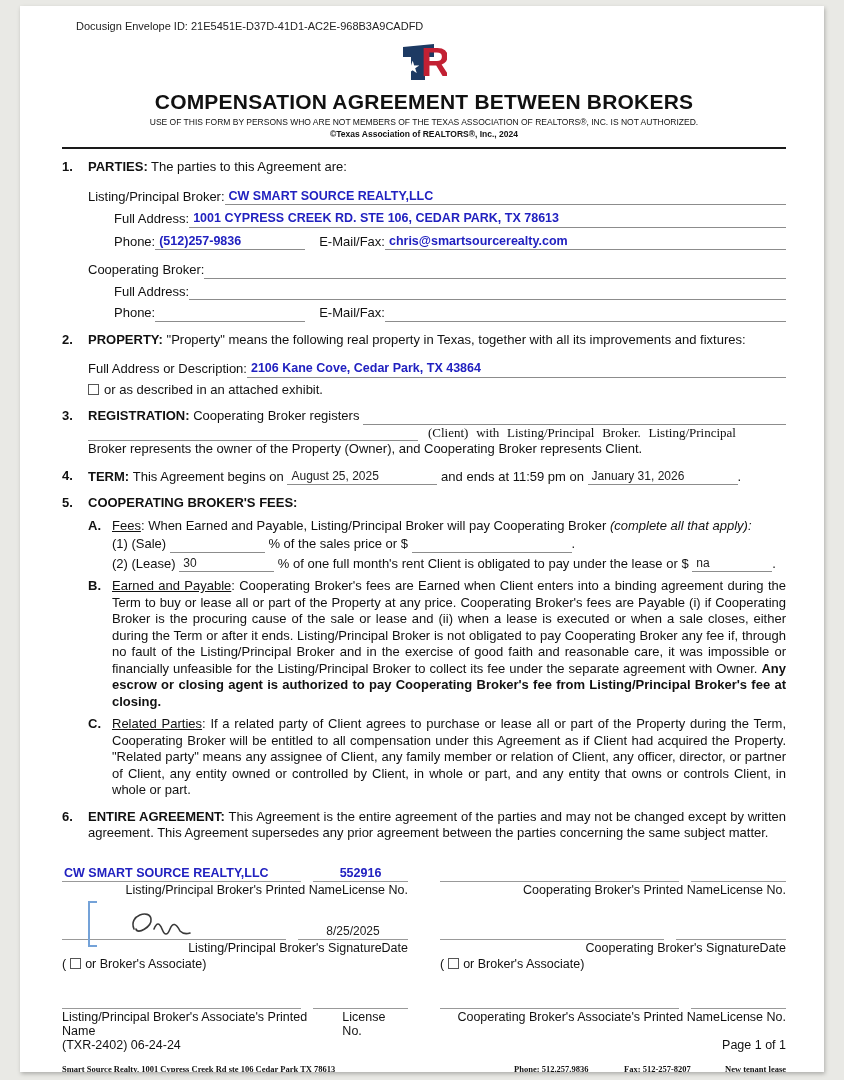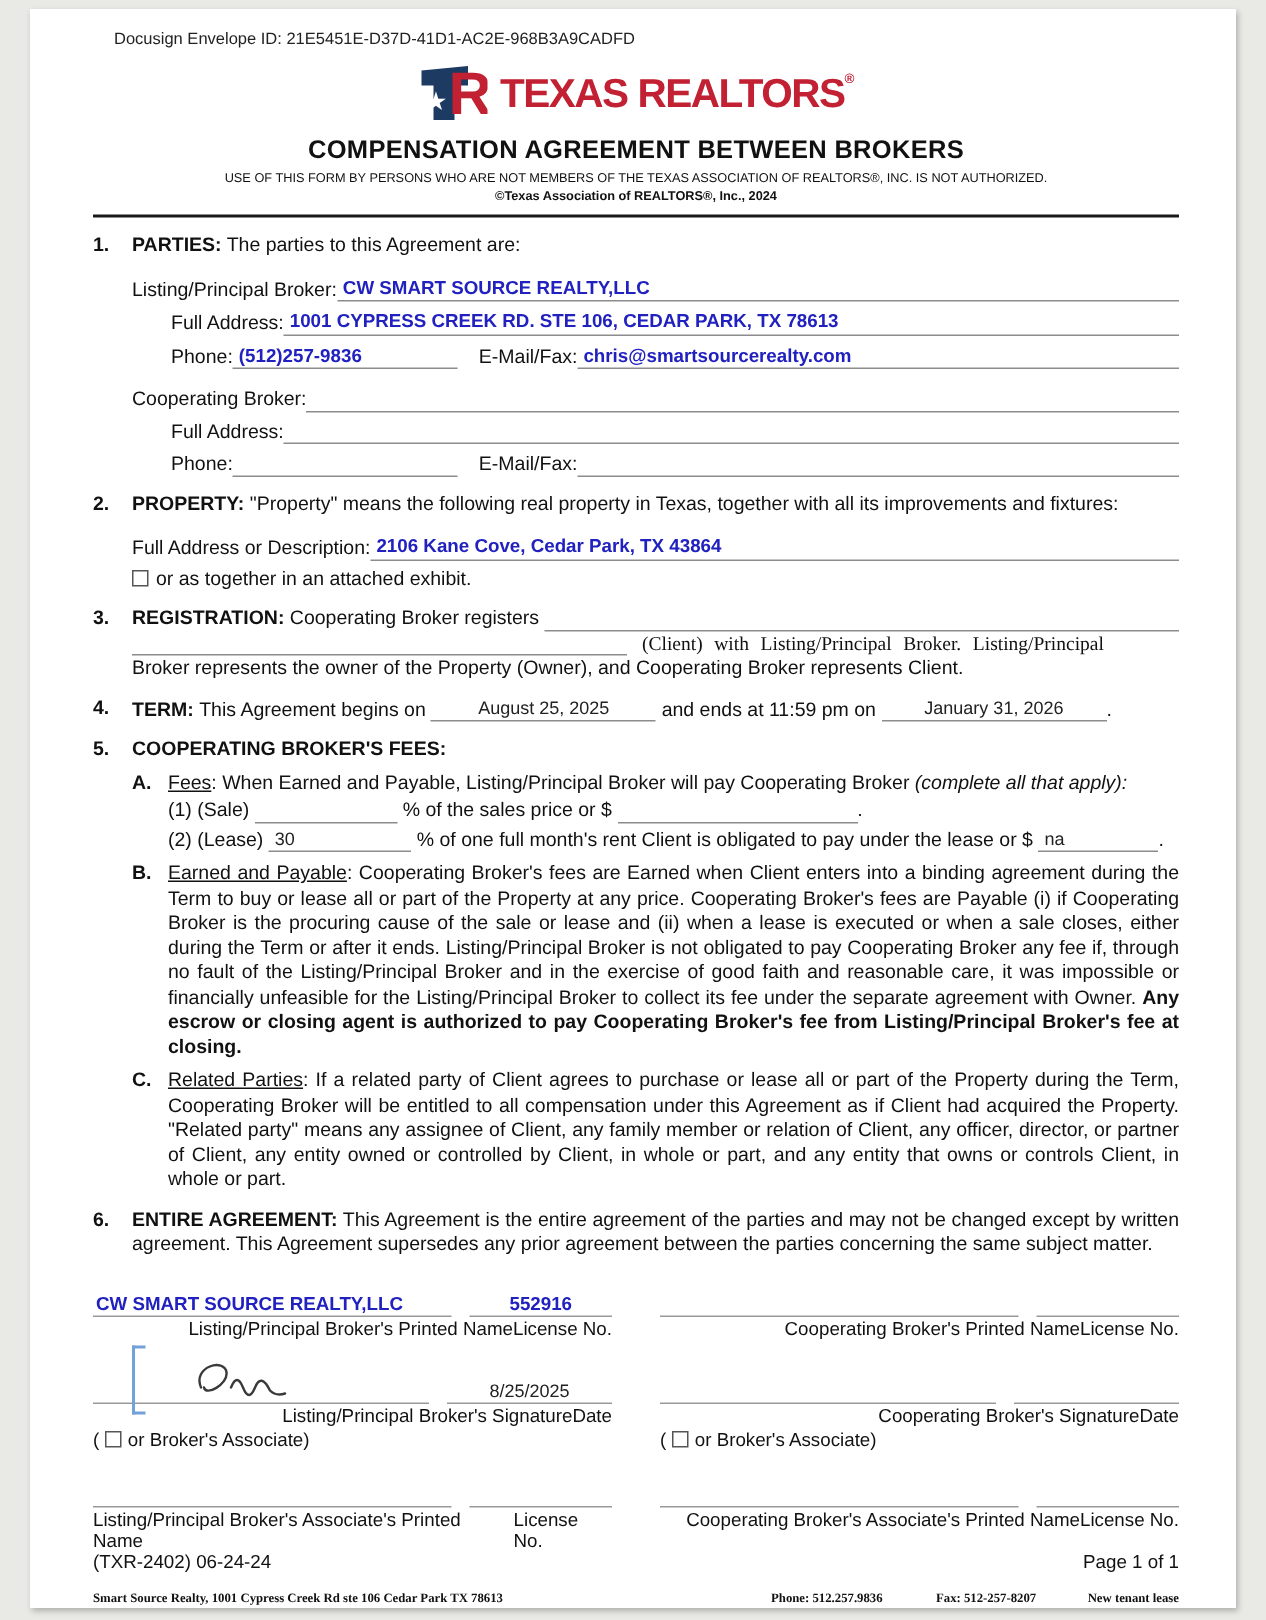--- a/index.html
+++ b/index.html
@@ -8,21 +8,21 @@
   .page { position:absolute; left:20px; top:6px; width:804px; height:1066px;
           background:#ffffff; box-shadow:1px 2px 4px rgba(0,0,0,.25);
           display:flex; flex-direction:column; overflow:hidden;
           padding:12px 38px 10px 42px; }
   .docid { font-size:11px; color:#222; margin:2px 0 6px -30px;padding-left:44px; }
   
   .hdr { text-align:center; }
   .brandrow { display:flex; align-items:center; justify-content:center; gap:8px; margin-top:4px; }
   .brandtext { color:#c22033; font-weight:bold; font-size:27px; letter-spacing:-1px; }
   .reg { color:#c22033; font-size:9px; vertical-align:top; }
-  .title { font-size:17px; font-weight:bold; letter-spacing:.2px; margin-top:8px; }
+  .title { font-size:21px; font-weight:bold; letter-spacing:.2px; margin-top:8px; }
   .sub { font-size:8.5px; margin-top:3px; color:#111; }
   .copy { font-size:8.5px; font-weight:bold; margin-top:2px; }
   .rule { border:0; border-top:2.5px solid #1a1a1a; margin:8px 0 10px 0; }
   
   .sec { display:flex; margin-bottom:10px; font-size:13px; line-height:16.5px; }
   .sec-num { width:26px; font-weight:bold; flex:none; }
   .sec-body { flex:1; }
   b.inl { font-weight:bold; }
   .fieldrow { display:flex; align-items:flex-end; margin-top:5px; }
   .fieldrow .lbl { white-space:nowrap; }
@@ -37,21 +37,21 @@
   .just { text-align:justify; }
   .lead { text-decoration:underline; }
   .sub-item { display:flex; margin-top:6px; }
   .sub-letter { width:24px; font-weight:bold; flex:none; }
   .sub-body { flex:1; }
   .feeline { display:flex; align-items:flex-end; margin-top:2px; }
   .it { font-style:italic; }
   .r3-l2 { display:flex; align-items:flex-end;font-family:Liberation Serif, serif; }
   .r3-l2 .t { white-space:nowrap; word-spacing:4.5px; padding-left:10px; }
   
-  .term-date { width:150px; text-align:center; }
+  .term-date { width:150px; }
   
   .sigs { display:flex; gap:32px; margin-top:14px; font-size:12.5px; }
   .sigcol { flex:1; }
   .sigrow { display:flex; gap:12px; align-items:flex-end; }
   .sig-main { flex:1; border-bottom:1px solid #999; min-height:16px; padding:0 2px; position:relative; }
   .sig-side { width:95px; border-bottom:1px solid #999; min-height:16px; padding:0 2px; text-align:center; }
   .siglabels { display:flex; justify-content:flex-end; margin-top:1px; }
   .sig-space { height:27px; }
   .assoc { display:flex; align-items:center; gap:4px; margin-top:2px; }
   .sigscribble { position:absolute; left:58px; bottom:-2px; }
@@ -71,21 +71,20 @@
 
   <div class="docid">Docusign Envelope ID: 21E5451E-D37D-41D1-AC2E-968B3A9CADFD</div>
 
   <div class="hdr">
     <div class="brandrow">
       <svg width="46" height="40" viewBox="0 0 46 40">
         <polygon points="2,5 33,2 33,15 24,15 24,38 10,38 10,15 2,15" fill="#1d3a63"></polygon>
         <text x="4" y="31" font-size="17" fill="#ffffff" font-family="DejaVu Sans, sans-serif">★</text>
         <text x="20" y="34" font-size="40" font-weight="bold" fill="#c22033" font-family="Liberation Sans, sans-serif">R</text>
       </svg>
-      <span class="brandtext"><span>TEXAS REALTORS</span><span class="reg">®</span></span>
     </div>
     <div class="title">COMPENSATION AGREEMENT BETWEEN BROKERS</div>
     <div class="sub">USE OF THIS FORM BY PERSONS WHO ARE NOT MEMBERS OF THE TEXAS ASSOCIATION OF REALTORS®, INC. IS NOT AUTHORIZED.</div>
     <div class="copy">©Texas Association of REALTORS®, Inc., 2024</div>
   </div>
 
   <hr class="rule">
 
   <div class="sec">
     <div class="sec-num">1.</div>
@@ -128,21 +127,21 @@
     <div class="sec-num">2.</div>
     <div class="sec-body">
       <div><b class="inl">PROPERTY:</b> <span>"Property" means the following real property in Texas, together with all its improvements and fixtures:</span></div>
       <div class="cgap"></div>
       <div class="fieldrow">
         <span class="lbl">Full Address or Description:</span>
         <span class="fill-line"><span class="blue">2106 Kane Cove, Cedar Park, TX  43864</span></span>
       </div>
       <div class="chkrow">
         <span class="chk"></span>
-        <span>or as together in an attached exhibit.</span>
+        <span>or as described in an attached exhibit.</span>
       </div>
     </div>
   </div>
 
   <div class="sec">
     <div class="sec-num">3.</div>
     <div class="sec-body">
       <div class="fieldrow" style="margin-top:0">
         <b class="inl">REGISTRATION:</b>&nbsp;
         <span>Cooperating Broker registers</span>&nbsp;

